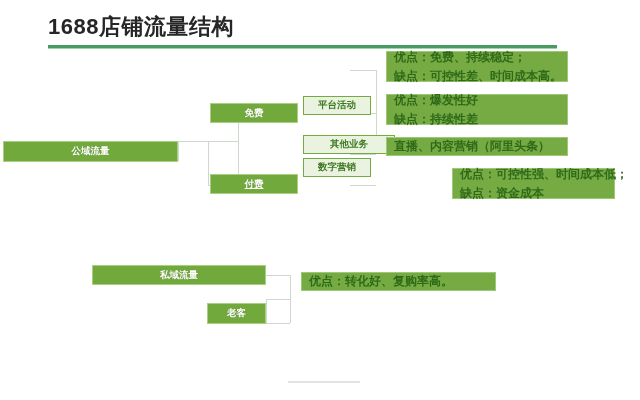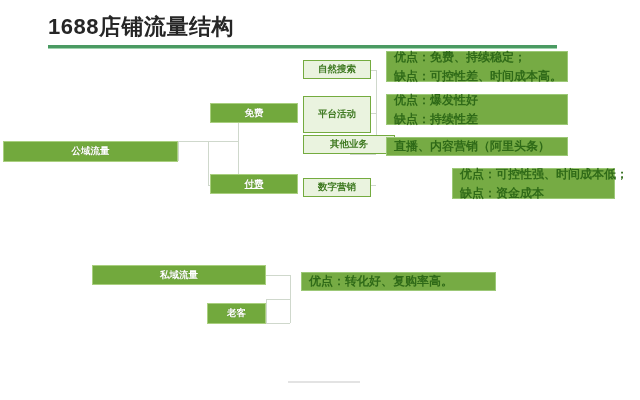--- a/index.html
+++ b/index.html
@@ -135,33 +135,30 @@
   </div>
 
   <div class="node fill" style="left:210px; top:103px; width:88px; height:20px;">
     <span>免费</span>
   </div>
 
   <div class="node fill" style="left:210px; top:174px; width:88px; height:20px;text-decoration:underline;">
     <span>付费</span>
   </div>
 
-  <div class="node pale" style="left:303px; top:60px; width:68px; height:19px;">
-    <span>自然搜索</span>
-  </div>
-
-  <div class="node pale" style="left:303px; top:96px; width:68px; height:37px;">
+
+  <div class="node pale" style="left:303px; top:96px; width:68px; height:19px;">
     <span>平台活动</span>
   </div>
 
   <div class="node pale" style="left:303px; top:135px; width:92px; height:19px;">
     <span>其他业务</span>
   </div>
 
-  <div class="node pale" style="left:303px; top:178px; width:68px; height:19px;">
+  <div class="node pale" style="left:303px; top:158px; width:68px; height:19px;">
     <span>数字营销</span>
   </div>
 
 
   <div class="note" style="left:386px; top:51px; width:182px; height:31px;">
     <span class="line">优点：免费、持续稳定；</span>
     <span class="line">缺点：可控性差、时间成本高。</span>
   </div>
 
   <div class="note" style="left:386px; top:94px; width:182px; height:31px;">

